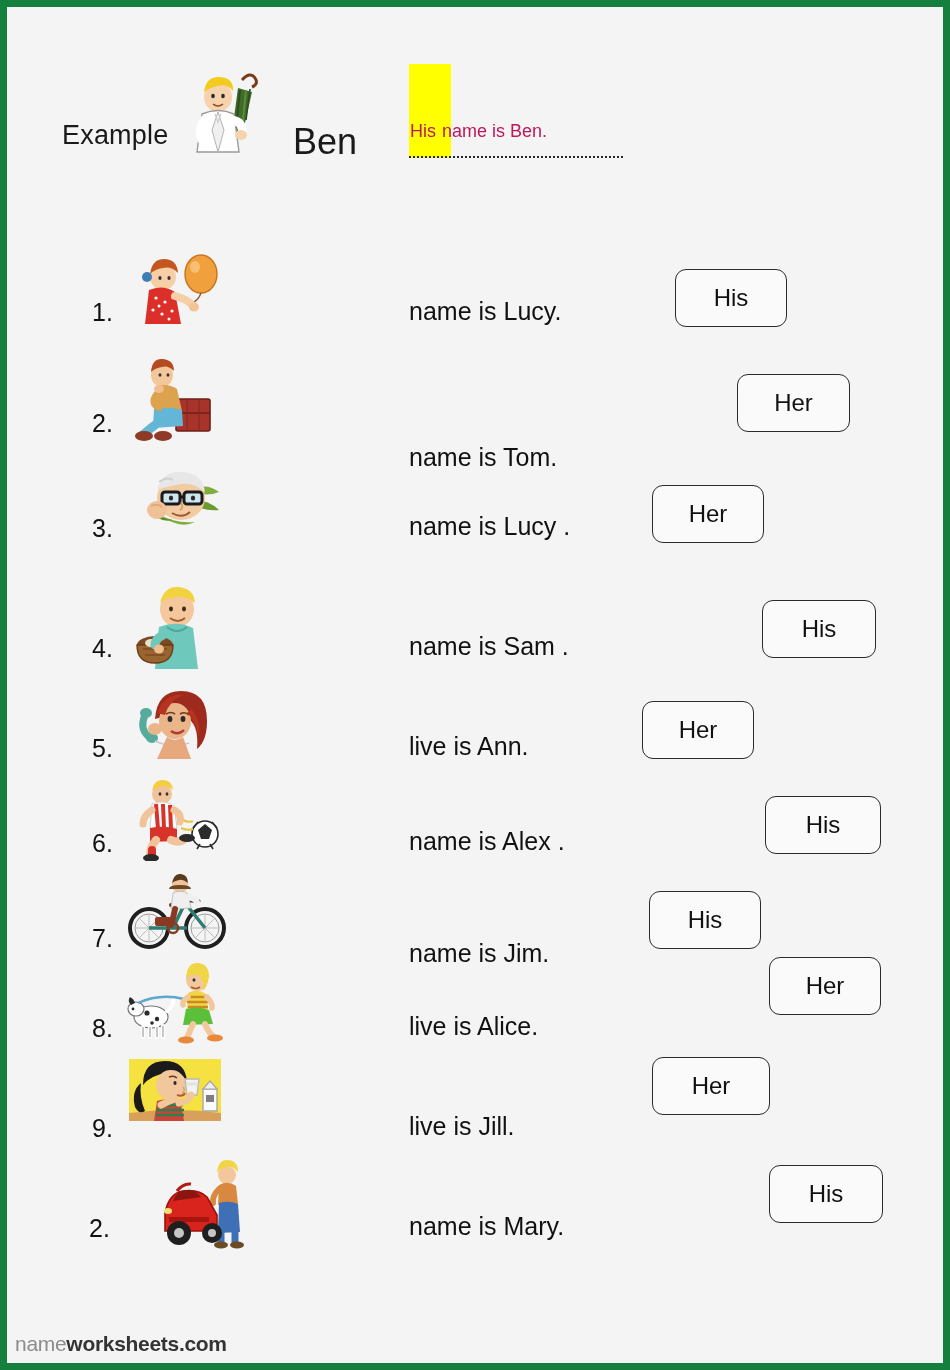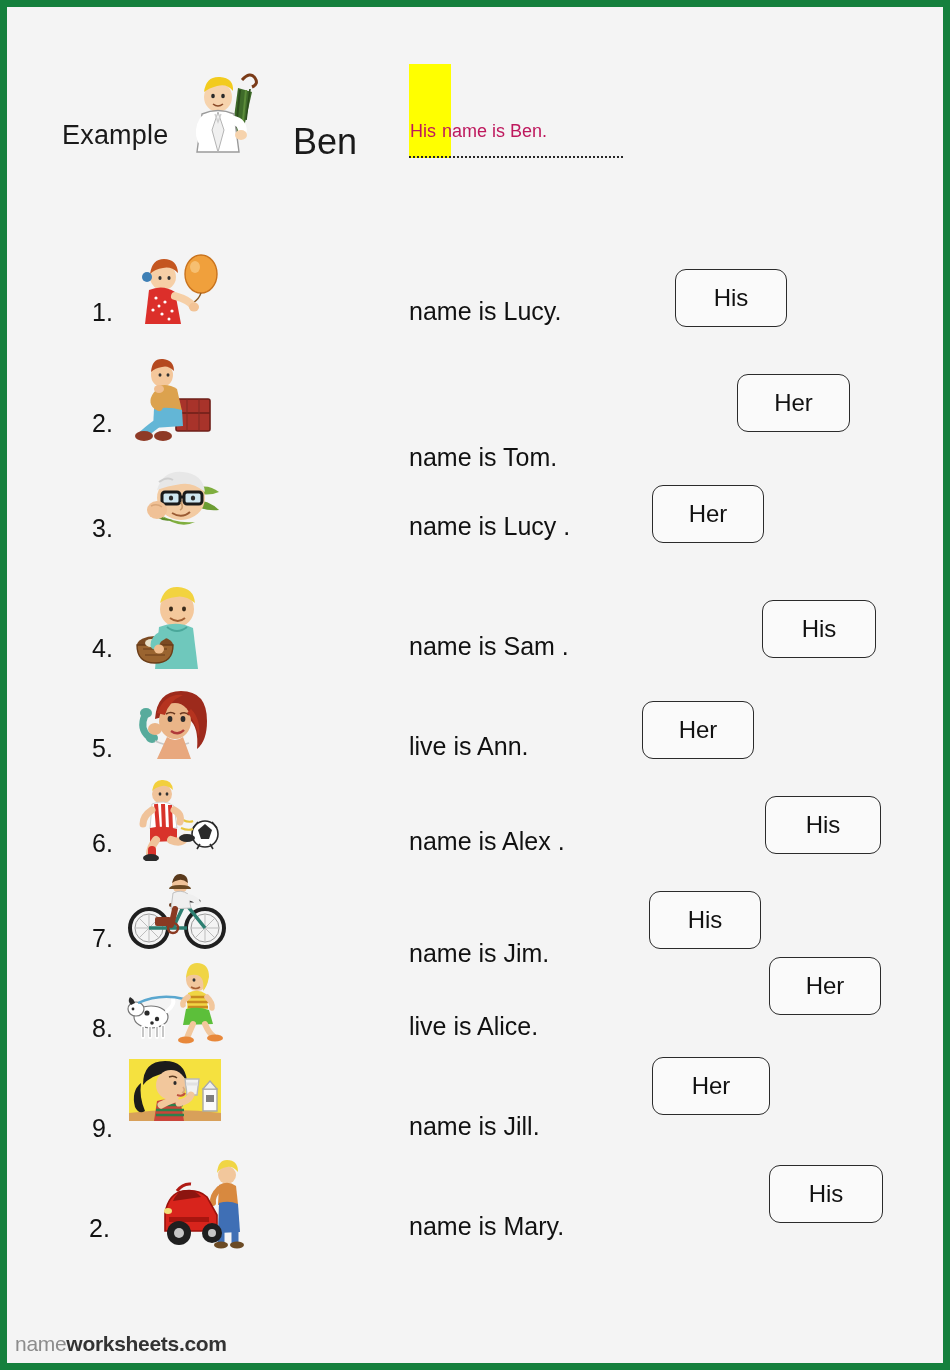--- a/index.html
+++ b/index.html
@@ -449,21 +449,21 @@
         <path d="M76 34 l7 -8 l7 8 Z" fill="#efefef" stroke="#a8a8a8" stroke-width="1.2"></path>
         <rect x="79" y="40" width="8" height="7" fill="#7e7e7e"></rect>
 
         <path d="M30 46 q14 -4 24 3 l3 17 l-30 0 Z" fill="#c9453a"></path>
         <path d="M30 50 h26 M29 55 h28 M29 60 h28" stroke="#2f7f4c" stroke-width="2.6"></path>
 
         <path d="M52 48 q10 -2 12 -8" stroke="#f2c79c" stroke-width="7" fill="none" stroke-linecap="round"></path>
         <path d="M34 50 q8 -4 14 -6" stroke="#f2c79c" stroke-width="7" fill="none" stroke-linecap="round"></path>
       </svg>
     </div>
-    <div class="q-text" style="top:45px;">name is Jill.</div>
+    <div class="q-text" style="top:45px;">live is Jill.</div>
     <div class="q-answer" style="left:645px; top:-10px; width:118px;">Her</div>
   </div>
 
   <div class="q-row" style="top:1160px;">
     <div class="q-num" style="left:82px; top:47px;">2.</div>
     <div class="q-figure" style="left:148px; top:-12px;">
       <svg viewBox="0 0 105 95" width="105" height="95">
 
         <ellipse cx="72" cy="20" rx="9" ry="9" fill="#f2c79c"></ellipse>
         <path d="M62 18 q1 -13 10 -13 q11 0 11 12 q-5 -6 -11 -5 q-7 1 -10 6 Z" fill="#f0d544"></path>

